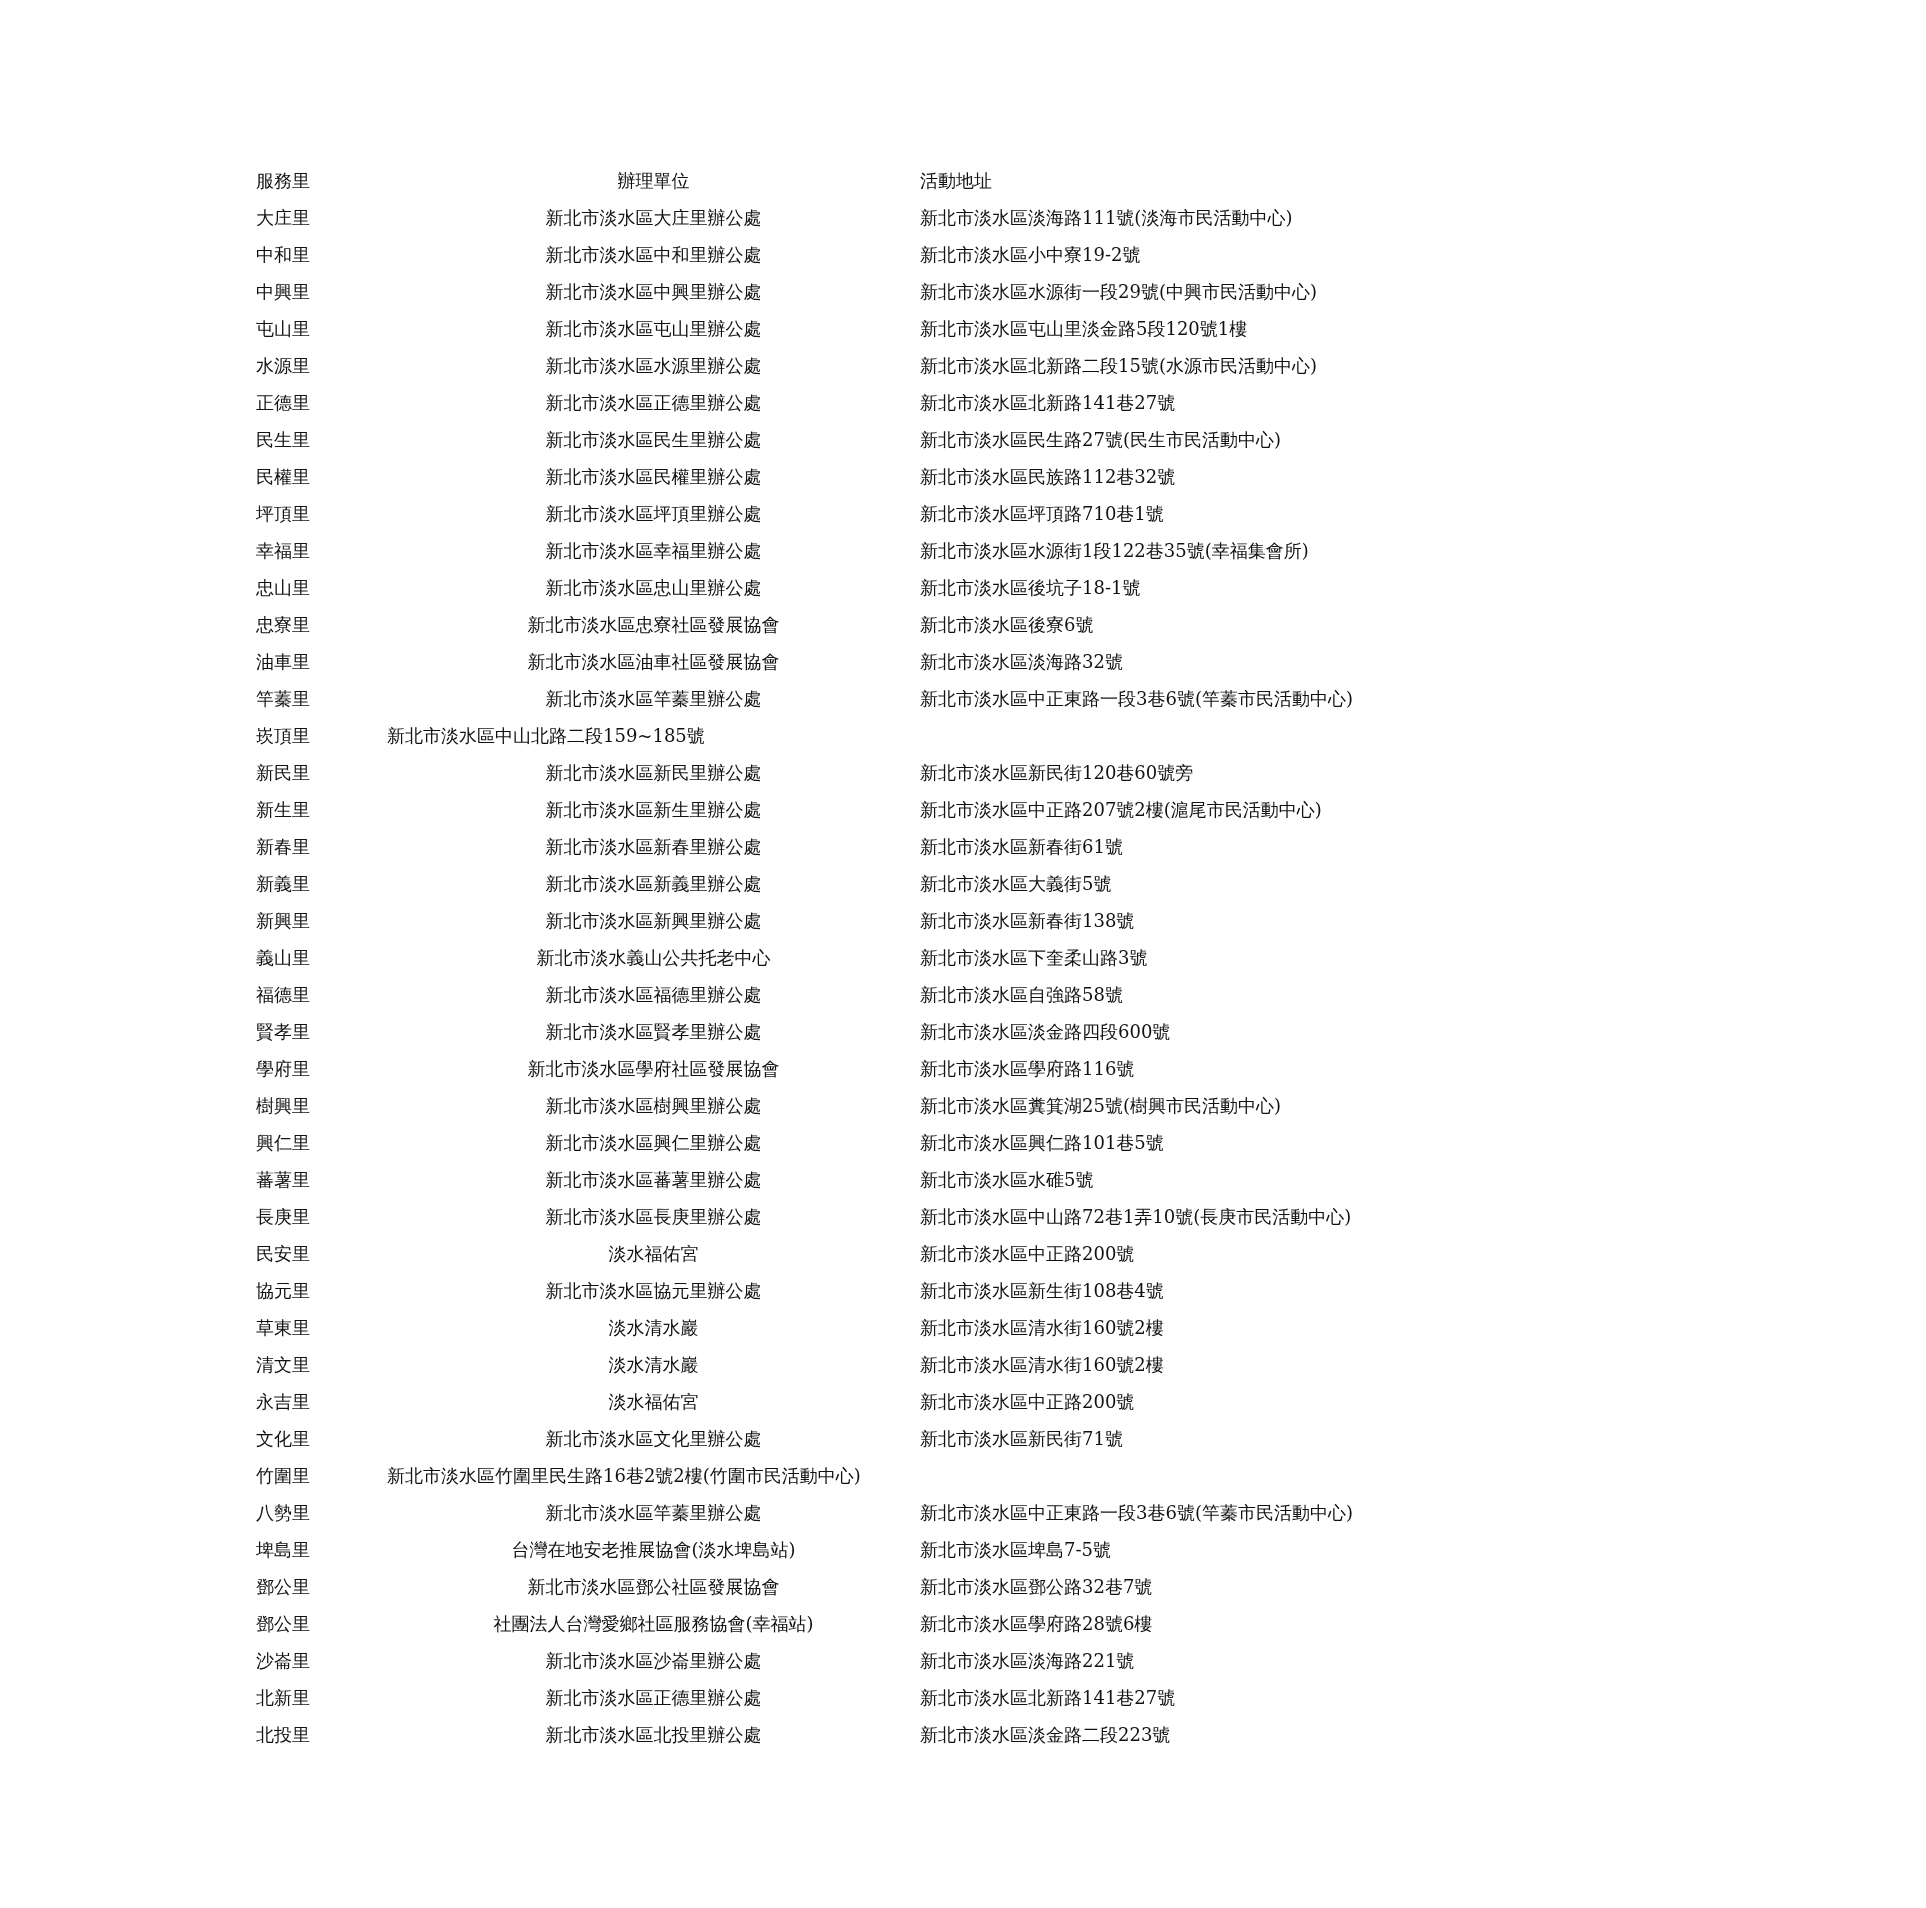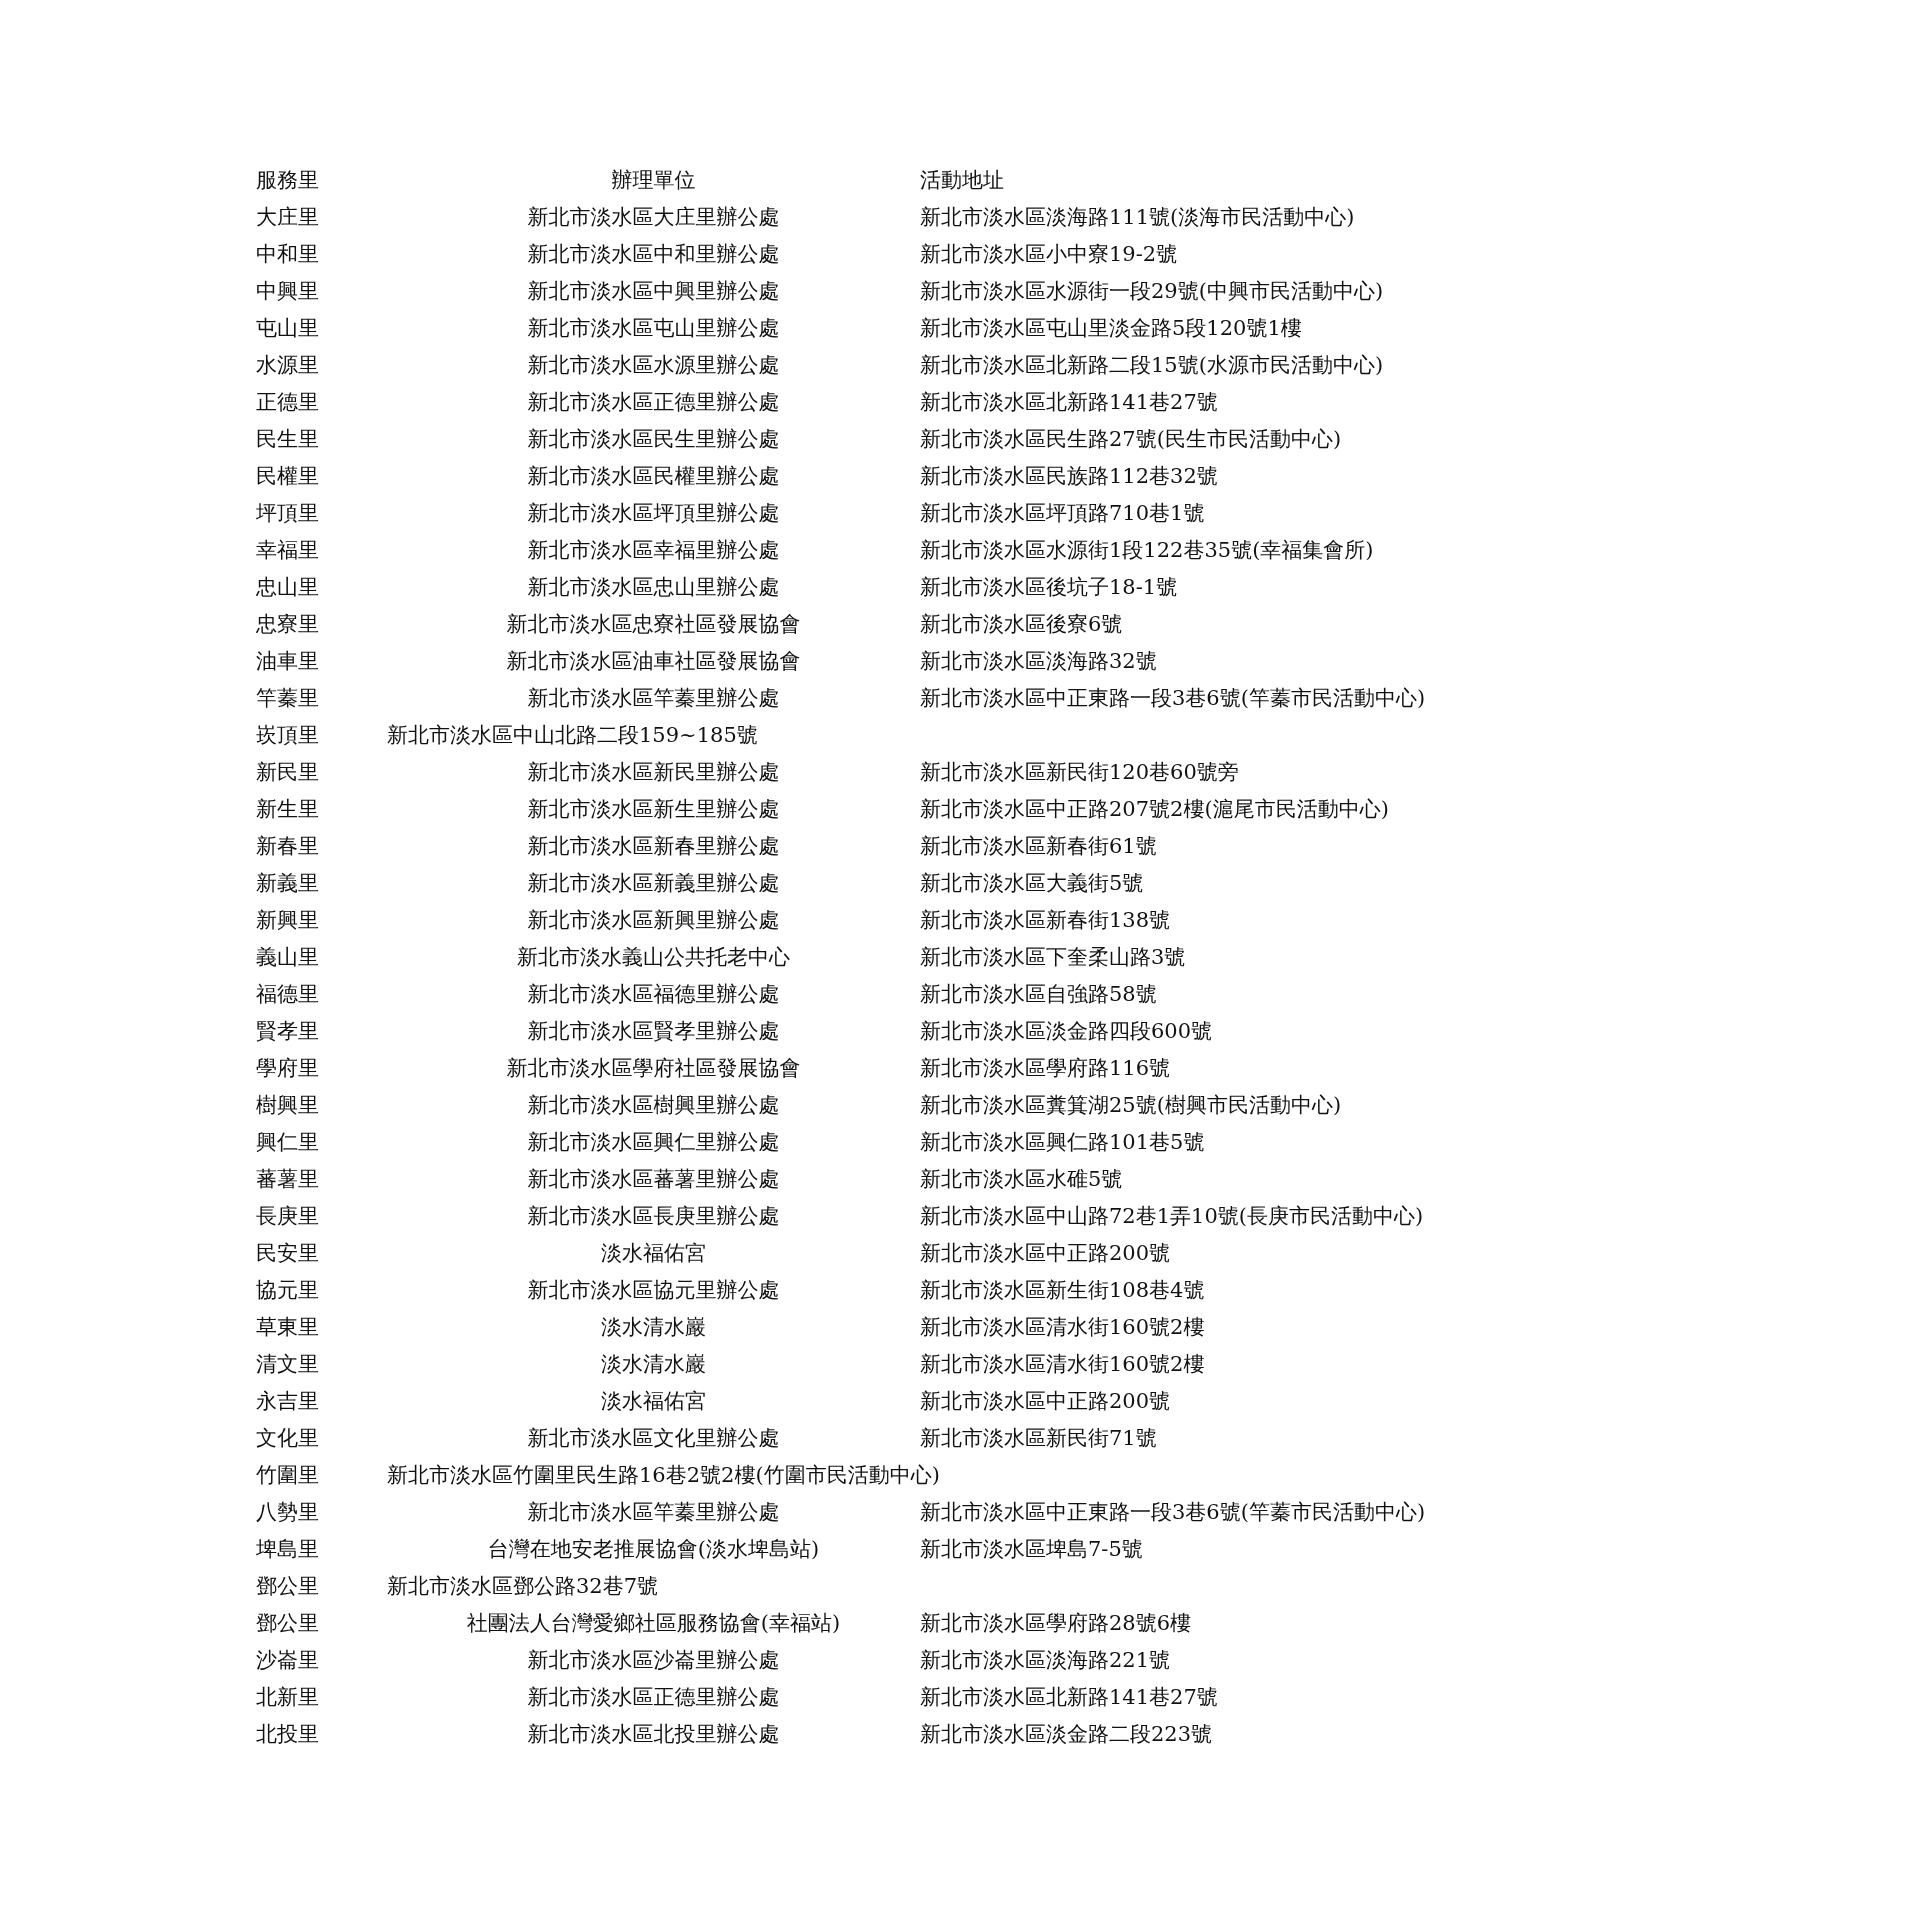--- a/index.html
+++ b/index.html
@@ -1,19 +1,19 @@
 <!DOCTYPE html>
 <html style="font-size:10.3px"><head>
 <meta charset="utf-8">
 <style>
   html,body{margin:0;padding:0;background:#fff;}
   body{width:1926px;height:1908px;position:relative;overflow:hidden;
        font-family:"DejaVu Serif","Liberation Serif",serif;color:#111;}
   .table{position:absolute;left:256px;top:162px;}
-  .row{display:flex;height:37px;line-height:37px;font-size:21px;white-space:nowrap;}
+  .row{display:flex;height:37px;line-height:37px;font-size:18px;white-space:nowrap;}
   .c1{width:131px;}
   .c2{width:533px;text-align:center;}
   .c3{}
 </style>
 </head>
 <body>
 
 <div class="table">
   <div class="row">
     <div class="c1">服務里</div>
@@ -199,20 +199,21 @@
         <div class="c2">新北市淡水區竿蓁里辦公處</div>
         <div class="c3">新北市淡水區中正東路一段3巷6號(竿蓁市民活動中心)</div>
       </div>
       <div class="row">
         <div class="c1">埤島里</div>
         <div class="c2">台灣在地安老推展協會(淡水埤島站)</div>
         <div class="c3">新北市淡水區埤島7-5號</div>
       </div>
       <div class="row">
         <div class="c1">鄧公里</div>
+        <div class="c2">新北市淡水區鄧公社區發展協會</div>
         <div class="c3">新北市淡水區鄧公路32巷7號</div>
       </div>
       <div class="row">
         <div class="c1">鄧公里</div>
         <div class="c2">社團法人台灣愛鄉社區服務協會(幸福站)</div>
         <div class="c3">新北市淡水區學府路28號6樓</div>
       </div>
       <div class="row">
         <div class="c1">沙崙里</div>
         <div class="c2">新北市淡水區沙崙里辦公處</div>

